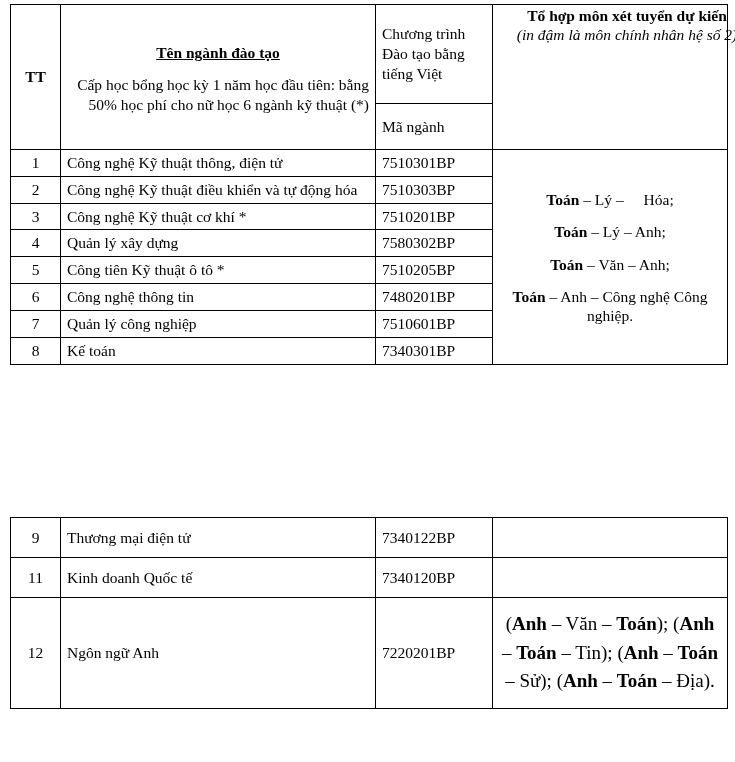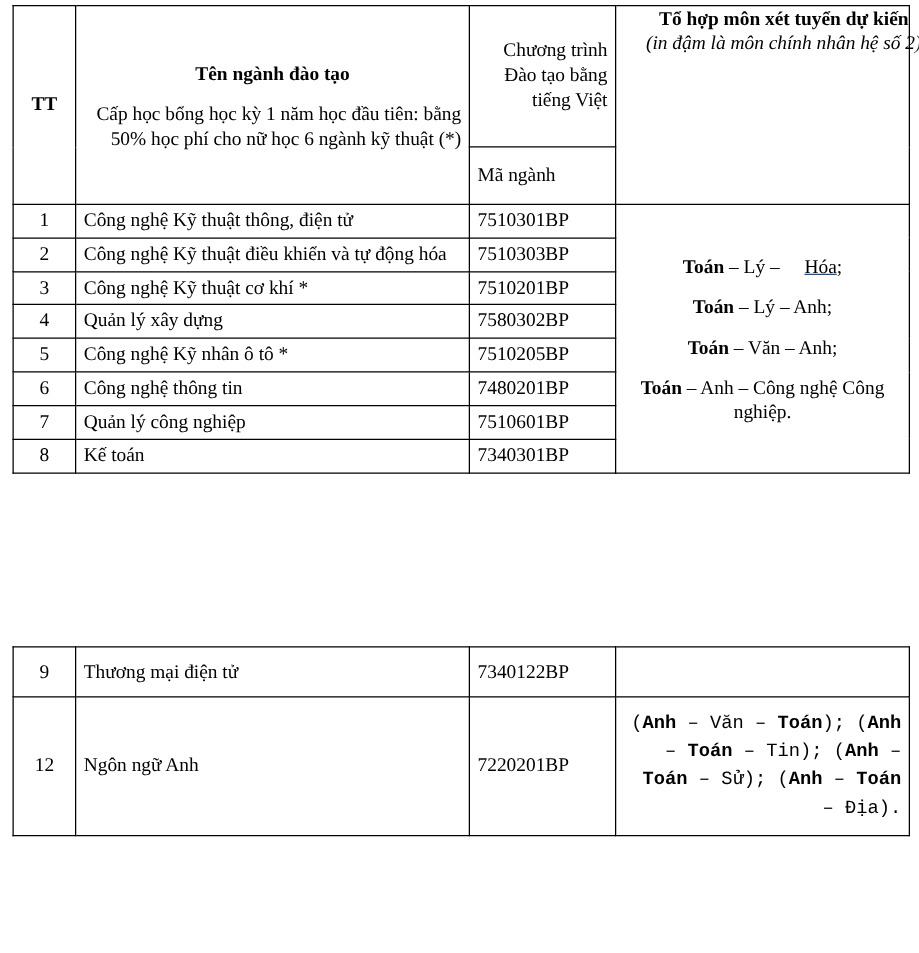--- a/index.html
+++ b/index.html
@@ -47,28 +47,29 @@
   .code-cell  { }
   .comb-cell  { text-align: center; }
 
   
   .hdr-name-wrap { text-align: left; padding: 2px 8px 4px 10px; }
   .hdr-title {
     display: block;
     text-align: center;
     font-weight: bold;
     margin: 4px 0 12px 0;
+    text-decoration: underline;
   }
   .hdr-sub { display: block; text-align: right; font-weight: normal; }
 
   .hdr-prog {
-    text-align: right;
+    text-align: left;
     font-weight: bold;
     line-height: 1.3;
-    height: 113px;
+    height: 99px;
     vertical-align: middle;
   }
   .hdr-code2 {
     text-align: left;
     font-weight: bold;
     height: 46px;
   }
 
   .hdr-comb {
     text-align: center;
@@ -92,30 +93,29 @@
   .comb-big {
     text-align: center;
     vertical-align: middle;
     line-height: 1.25;
     padding: 4px 4px;
   }
   .comb-line { display: block; margin: 13px 0; }
   .comb-line:first-child { margin-top: 6px; }
   .comb-line:last-child { margin-bottom: 4px; }
   b, .b { font-weight: bold; }
-  .u-hoa { text-decoration: underline; text-decoration-color: #2a4a77; margin-left: 16px; }
+  .u-hoa { text-decoration-color: #2a4a77; margin-left: 16px; }
 
   
   .comb-para {
-    text-align: right;
+    text-align: center;
     vertical-align: top;
     line-height: 1.5;
     padding: 3px 5px 3px 6px;
-    font-size: 15px;
-    font-family: Liberation Mono, monospace;
+    font-size: 19px;
   }
 </style>
 </head>
 <body>
 
 <div class="doc">
 
   <table class="tbl" id="table-one">
     <colgroup>
       <col class="c-tt">
@@ -163,21 +163,21 @@
         <td class="name-cell">Công nghệ Kỹ thuật cơ khí *</td>
         <td class="code-cell">7510201BP</td>
       </tr>
       <tr>
         <td class="tt-cell">4</td>
         <td class="name-cell">Quản lý xây dựng</td>
         <td class="code-cell">7580302BP</td>
       </tr>
       <tr>
         <td class="tt-cell">5</td>
-        <td class="name-cell">Công nghệ Kỹ nhân ô tô *</td>
+        <td class="name-cell">Công tiên Kỹ thuật ô tô *</td>
         <td class="code-cell">7510205BP</td>
       </tr>
       <tr>
         <td class="tt-cell">6</td>
         <td class="name-cell">Công nghệ thông tin</td>
         <td class="code-cell">7480201BP</td>
       </tr>
       <tr>
         <td class="tt-cell">7</td>
         <td class="name-cell">Quản lý công nghiệp</td>
@@ -199,20 +199,26 @@
         <col class="c-comb">
     </colgroup>
     <tbody>
       <tr>
         <td class="tt-cell" style="height:40px;">9</td>
         <td class="name-cell">Thương mại điện tử</td>
         <td class="code-cell">7340122BP</td>
         <td class="comb-cell"></td>
       </tr>
       <tr>
+        <td class="tt-cell" style="height:40px;">11</td>
+        <td class="name-cell">Kinh doanh Quốc tế</td>
+        <td class="code-cell">7340120BP</td>
+        <td class="comb-cell"></td>
+      </tr>
+      <tr>
         <td class="tt-cell" style="height:111px;">12</td>
         <td class="name-cell">Ngôn ngữ Anh</td>
         <td class="code-cell">7220201BP</td>
         <td class="comb-para" id="comb-row12">(<b>Anh</b> – Văn – <b>Toán</b>); (<b>Anh</b> – <b>Toán</b> – Tin); (<b>Anh</b> – <b>Toán</b> – Sử); (<b>Anh</b> – <b>Toán</b> – Địa).</td>
       </tr>
     </tbody>
   </table>
 
 </div>
 

